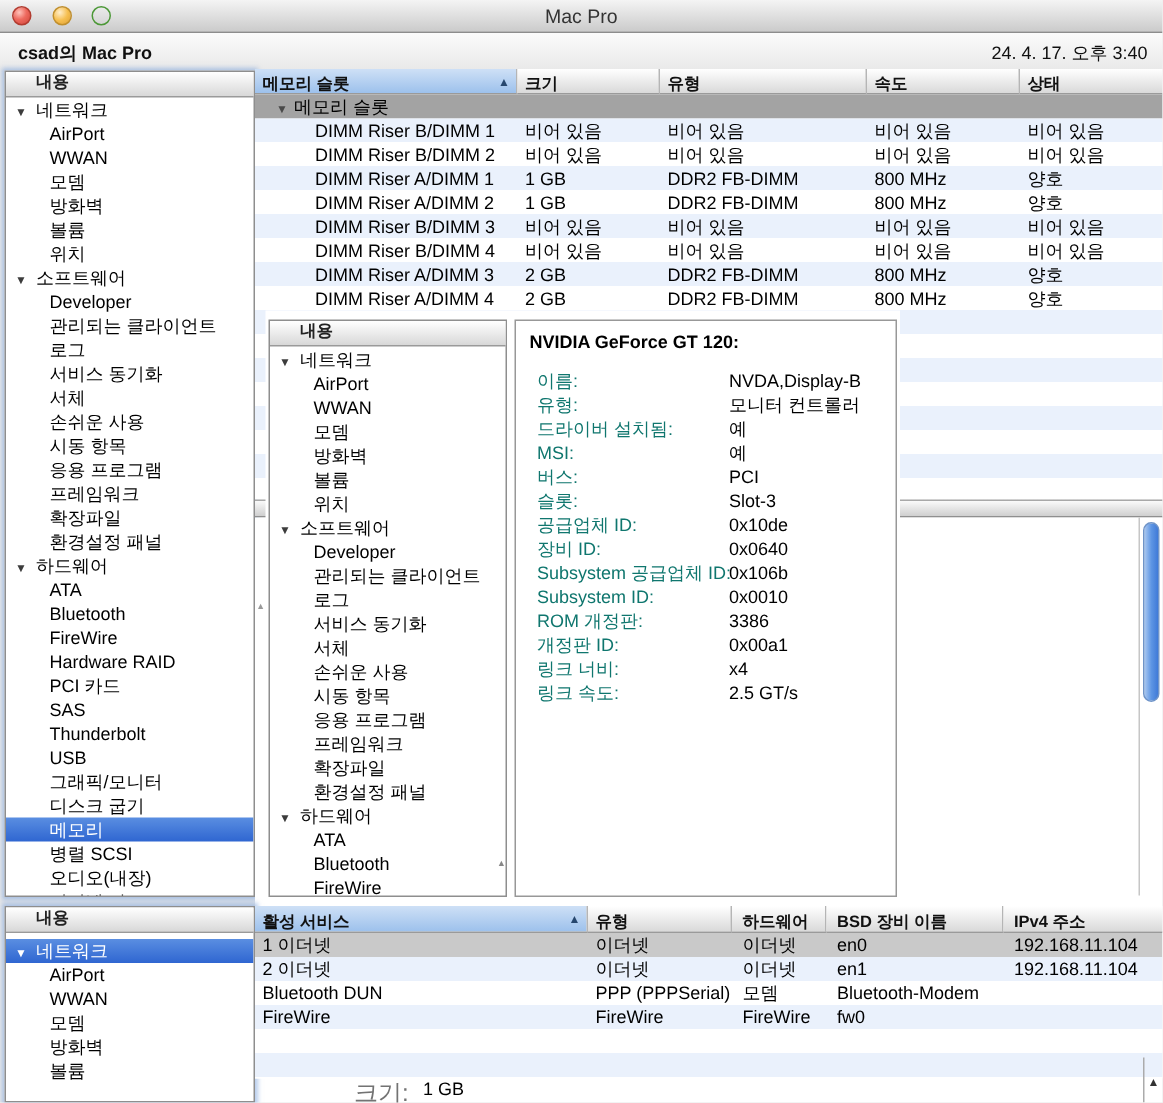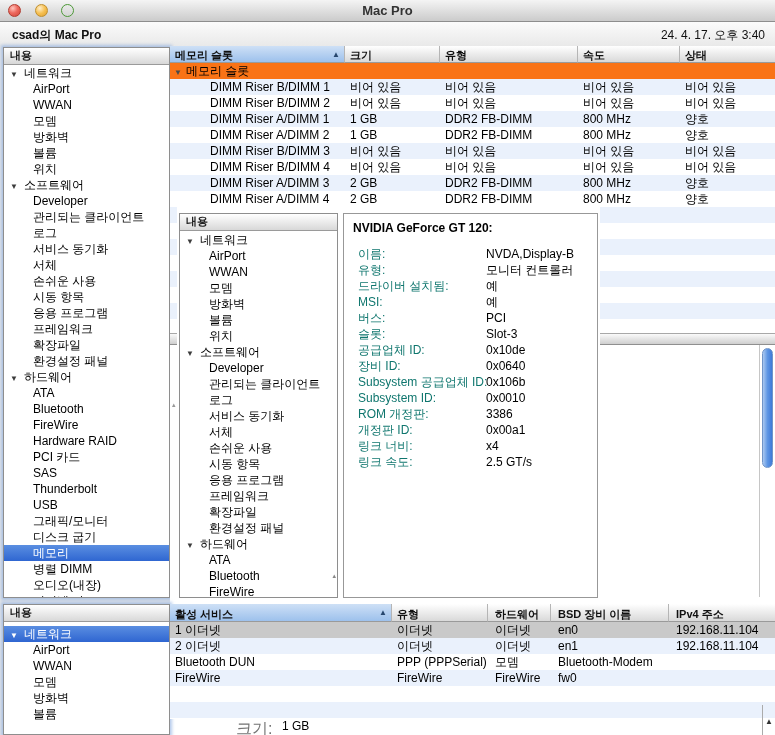--- a/index.html
+++ b/index.html
@@ -2,58 +2,58 @@
 <html><head>
 <meta charset="utf-8">
 <style>
   html,body{margin:0;padding:0;}
   .screen{position:relative;width:775px;height:735px;background:#e9e9e9;
     font-family:"Liberation Sans",sans-serif;overflow:hidden;-webkit-font-smoothing:antialiased;}
 
   
   .titlebar{position:absolute;left:0;top:0;width:775px;height:22px;box-sizing:border-box;
     background:linear-gradient(#f4f4f4,#cbcbcb);border-bottom:1px solid #8d8d8d;}
-  .wtitle{position:absolute;left:0;right:0;top:3px;text-align:center;font-size:13px;font-weight:bold;color:#333;}
+  .wtitle{position:absolute;left:0;right:0;top:3px;text-align:center;font-size:13px;font-weight:normal;color:#333;}
   .tl{position:absolute;top:4px;width:13px;height:13px;border-radius:50%;box-sizing:border-box;}
   .tl.red{left:8px;background:radial-gradient(circle at 35% 30%,#ffc4bc,#ee6a5f 45%,#cf4437);border:1px solid #b23c30;}
   .tl.yel{left:35px;background:radial-gradient(circle at 35% 30%,#ffeecb,#f6bf50 50%,#dd9f33);border:1px solid #c08f2e;}
   .tl.grn{left:61px;background:radial-gradient(circle at 35% 30%,#d2f5c2,#74ce5e 50%,#52a53c;);border:1px solid #4c9837;}
 
   
   .subheader{position:absolute;left:0;top:22px;width:775px;height:24px;background:linear-gradient(#fbfbfb,#e9e9e9);}
   .compname{position:absolute;left:12px;top:5px;font-size:12px;font-weight:bold;color:#101010;}
   .rdate{position:absolute;right:10px;top:5px;font-size:12px;color:#101010;}
 
   
   .pane{position:absolute;background:#fff;border:1px solid #8e8e8e;box-sizing:border-box;}
   .focusring{box-shadow:0 0 3px 2px rgba(120,160,220,.55);}
   .panel-header{height:17px;box-sizing:border-box;background:linear-gradient(#ffffff,#d8d8d8);
-    border-bottom:1px solid #9a9a9a;font-size:11px;font-weight:bold;color:#222;line-height:15px;padding-left:6px;}
+    border-bottom:1px solid #9a9a9a;font-size:11px;font-weight:bold;color:#222;line-height:15px;padding-left:20px;}
   .tree{position:absolute;left:0;right:0;bottom:0;overflow:hidden;}
   .item{height:16px;line-height:16px;font-size:12px;color:#000;padding-left:29px;white-space:nowrap;overflow:hidden;}
   .item .disc{display:none;}
   .item.top{padding-left:6px;}
   .item.top .disc{display:inline-block;width:14px;font-size:8px;color:#3c3c3c;}
   .item.selected{background:linear-gradient(#5a8ee1,#2f66d1);color:#fff;}
   .item.selected .disc{color:#fff;}
 
   #back-sidebar{left:3px;top:47px;width:167px;height:551px;}
   #back-sidebar .tree{top:17px;}
 
   
   #mem-table{position:absolute;left:170px;top:46px;width:605px;height:287px;background:#fff;}
   .thead{position:absolute;left:0;top:0;width:100%;height:17px;display:flex;}
   .th{box-sizing:border-box;height:17px;background:linear-gradient(#ffffff,#d9d9d9);
     border-right:1px solid #b5b5b5;border-bottom:1px solid #9a9a9a;font-size:11px;font-weight:bold;color:#111;
     padding:2px 0 0 5px;position:relative;white-space:nowrap;overflow:hidden;}
   .th.sorted{background:linear-gradient(#cee0f6,#9dc1ec);}
   .sortarrow{position:absolute;right:4px;top:4px;font-size:8px;color:#27476e;}
   .mc0{width:175px;}.mc1{width:95px;}.mc2{width:138px;}.mc3{width:102px;}.mc4{width:95px;border-right:none;}
-  .group-row{position:absolute;left:0;top:17px;width:100%;height:16px;box-sizing:border-box;background:#f97316;
-    font-size:12px;line-height:16px;padding-left:4px;color:#000;white-space:nowrap;}
+  .group-row{position:absolute;left:0;top:17px;width:100%;height:16px;box-sizing:border-box;background:#a3a3a3;
+    font-size:12px;line-height:16px;padding-left:14px;color:#000;white-space:nowrap;}
   .group-row .disc{font-size:8px;color:#4a4a4a;margin-right:4px;}
   .rows{position:absolute;left:0;width:100%;overflow:hidden;}
   #mem-rows{top:33px;height:254px;background:repeating-linear-gradient(to bottom,#eaf1fc 0 16px,#ffffff 16px 32px);}
   .trow{display:flex;height:16px;line-height:16px;}
   .trow.selected{background:#c9c9c9;}
   .td{box-sizing:border-box;font-size:12px;color:#000;padding-left:5px;white-space:nowrap;overflow:hidden;}
   .td.slot{padding-left:40px;}
 
   
   #splitter{position:absolute;left:170px;top:333px;width:605px;height:12px;box-sizing:border-box;
@@ -234,21 +234,21 @@
 
         <div class="item">
           <span>디스크 굽기</span>
         </div>
 
         <div class="item selected">
           <span>메모리</span>
         </div>
 
         <div class="item">
-          <span>병렬 DIMM</span>
+          <span>병렬 SCSI</span>
         </div>
 
         <div class="item">
           <span>오디오(내장)</span>
         </div>
 
         <div class="item">
           <span>이더넷 카드</span>
         </div>
       </div>

